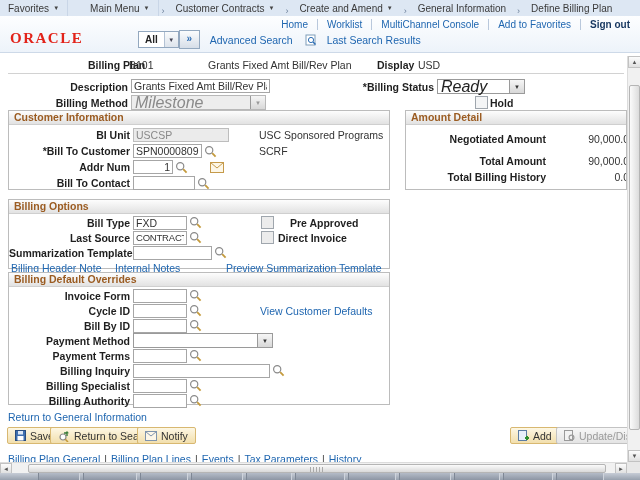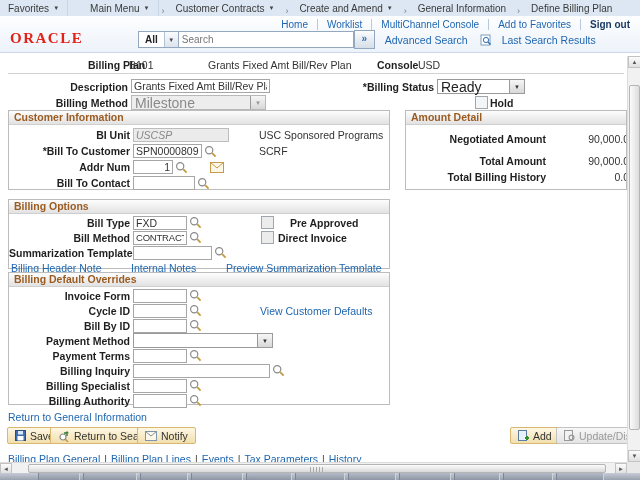--- a/index.html
+++ b/index.html
@@ -34,21 +34,21 @@
   .advlink{color:#1f66b0;font-size:10.5px;margin-left:10px;cursor:pointer;white-space:nowrap;}
   .lsr{display:flex;align-items:center;gap:3px;margin-left:12px;cursor:pointer;}
 
   
   .lbl{font-weight:bold;font-size:10.5px;color:#1f1f1f;text-align:right;white-space:nowrap;}
   .val{font-size:10.5px;color:#333;white-space:nowrap;}
   .tbox{border:1px solid #a6a6a6;height:12px;font:10.5px "Liberation Sans",sans-serif;padding:0 2px;
         color:#333;background:#fff;outline:none;}
   .tbox.dis{background:#ebebeb;color:#888;border-color:#bdbdbd;}
   .sel{display:flex;align-items:center;height:15px;border:1px solid #9a9a9a;background:#fff;box-sizing:border-box;}
-  .sel .txt{flex:1;padding:0 3px;font-size:14px;color:#222;overflow:hidden;white-space:nowrap;}
+  .sel .txt{flex:1;padding:0 3px;font-size:16px;color:#222;overflow:hidden;white-space:nowrap;font-style:italic;}
   .sel .arw{width:14px;align-self:stretch;border-left:1px solid #9a9a9a;background:linear-gradient(#f6f6f6,#d8d8d8);
             display:flex;align-items:center;justify-content:center;font-size:6px;color:#333;cursor:pointer;}
   .sel.dis{background:#ededed;border-color:#b8b8b8;}
   .sel.dis .txt{color:#8a8a8a;}
   .sel.dis .arw{color:#999;}
   .cb{width:11px;height:11px;border:1px solid #9fa6ad;background:#f4f5f6;display:inline-block;flex:none;cursor:pointer;}
   .lnk{color:#1f66b0;font-size:10.5px;cursor:pointer;white-space:nowrap;}
   .mag{flex:none;margin-left:2px;cursor:pointer;}
 
   
@@ -144,37 +144,36 @@
     <span class="signout">Sign out</span>
   </div>
 
   <div class="logo">ORACLE</div>
 
   <div class="searchbar">
     <div class="scopebox">
       <span class="scopetxt">All</span>
       <span class="scopearw">▼</span>
     </div>
-    <input class="searchinput" type="text" placeholder="Search" style="">
     <div class="gobtn">»</div>
     <span class="advlink">Advanced Search</span>
     <div class="lsr">
       <svg width="12" height="12" viewBox="0 0 12 12">
         <rect x="1" y="1" width="9" height="10" fill="#fff" stroke="#7f9db9"></rect>
         <circle cx="6" cy="6" r="2.6" fill="none" stroke="#2f6fb5"></circle>
         <line x1="8" y1="8" x2="10.5" y2="10.5" stroke="#2f6fb5" stroke-width="1.4"></line>
       </svg>
       <span class="advlink" style="margin-left:7px">Last Search Results</span>
     </div>
   </div>
 
   <span class="abs lbl" style="left:88px;top:59px;">Billing Plan</span>
   <span class="abs val" style="left:129px;top:59px;">B101</span>
   <span class="abs val" style="left:208px;top:59px;">Grants Fixed Amt Bill/Rev Plan</span>
-  <span class="abs lbl" style="left:377px;top:59px;">Console</span>
+  <span class="abs lbl" style="left:377px;top:59px;">Display</span>
   <span class="abs val" style="left:418px;top:59px;">USD</span>
   <div class="hr1"></div>
 
   <span class="abs lbl" style="left:0;top:81px;width:128px;">Description</span>
   <input class="abs tbox" style="left: 131px; top: 79px; width: 133px;" value="Grants Fixed Amt Bill/Rev Plan">
   <span class="abs lbl" style="left:350px;top:81px;width:84px;">*Billing Status</span>
   <div class="abs sel" style="left:437px;top:79px;width:88px;">
     <span class="txt">Ready</span>
     <span class="arw">▼</span>
   </div>
@@ -184,21 +183,21 @@
     <span class="txt">Milestone</span>
     <span class="arw">▼</span>
   </div>
   <span class="abs cb" style="left:475px;top:96px;"></span>
   <span class="abs lbl" style="left:490px;top:97px;">Hold</span>
 
   <div class="gbox" style="left:8px;top:110px;width:382px;height:80px;">
     <div class="ghead">Customer Information</div>
     <div class="frow" style="margin-top:2px;">
       <span class="lbl">BI Unit</span>
-      <input class="tbox dis" style="width: 90px; font-style: italic;" value="USCSP">
+      <input class="tbox dis" style="width: 90px;" value="USCSP">
       <span class="val" style="margin-left:30px;">USC Sponsored Programs</span>
     </div>
     <div class="frow">
       <span class="lbl">*Bill To Customer</span>
       <input class="tbox" style="width: 63px;" value="SPN0000809">
       <svg class="mag" width="13" height="13" viewBox="0 0 13 13">
         <circle cx="5.2" cy="5.2" r="3.6" fill="#fff" stroke="#8a8a8a" stroke-width="1.2"></circle>
         <line x1="8.2" y1="8.2" x2="11.6" y2="11.6" stroke="#c49a3c" stroke-width="1.8"></line>
       </svg>
       <span class="val" style="margin-left:42px;">SCRF</span>
@@ -251,40 +250,40 @@
       <span class="lbl">Bill Type</span>
       <input class="tbox" style="width: 48px;" value="FXD">
       <svg class="mag" width="13" height="13" viewBox="0 0 13 13">
         <circle cx="5.2" cy="5.2" r="3.6" fill="#fff" stroke="#8a8a8a" stroke-width="1.2"></circle>
         <line x1="8.2" y1="8.2" x2="11.6" y2="11.6" stroke="#c49a3c" stroke-width="1.8"></line>
       </svg>
       <span class="cb" style="margin-left:59px;background:#ececec;"></span>
       <span class="lbl" style="width:auto;margin-left:16px;">Pre Approved</span>
     </div>
     <div class="frow" style="height:15px;">
-      <span class="lbl">Bill Method</span>
+      <span class="lbl">Last Source</span>
       <input class="tbox" style="width: 48px; font-size: 9.5px; letter-spacing: -0.2px;" value="CONTRACTS">
       <svg class="mag" width="13" height="13" viewBox="0 0 13 13">
         <circle cx="5.2" cy="5.2" r="3.6" fill="#fff" stroke="#8a8a8a" stroke-width="1.2"></circle>
         <line x1="8.2" y1="8.2" x2="11.6" y2="11.6" stroke="#c49a3c" stroke-width="1.8"></line>
       </svg>
       <span class="cb" style="margin-left:59px;background:#ececec;"></span>
       <span class="lbl" style="width:auto;margin-left:4px;">Direct Invoice</span>
     </div>
     <div class="frow" style="height:15px;">
       <span class="lbl">Summarization Template ID</span>
       <input class="tbox" style="width: 73px;" value="">
       <svg class="mag" width="13" height="13" viewBox="0 0 13 13">
         <circle cx="5.2" cy="5.2" r="3.6" fill="#fff" stroke="#8a8a8a" stroke-width="1.2"></circle>
         <line x1="8.2" y1="8.2" x2="11.6" y2="11.6" stroke="#c49a3c" stroke-width="1.8"></line>
       </svg>
     </div>
     <div class="olinks">
       <span class="lnk" style="left:2px;">Billing Header Note</span>
-      <span class="lnk" style="left:122px;">Internal Notes</span>
+      <span class="lnk" style="left:106px;">Internal Notes</span>
       <span class="lnk" style="left:217px;">Preview Summarization Template</span>
     </div>
   </div>
 
   <div class="gbox" style="left:8px;top:272px;width:382px;height:133px;">
     <div class="ghead">Billing Default Overrides</div>
     <div class="frow" style="height:15px;margin-top:1px;">
       <span class="lbl">Invoice Form</span>
       <input class="tbox" style="width: 48px;">
       <svg class="mag" width="13" height="13" viewBox="0 0 13 13">

